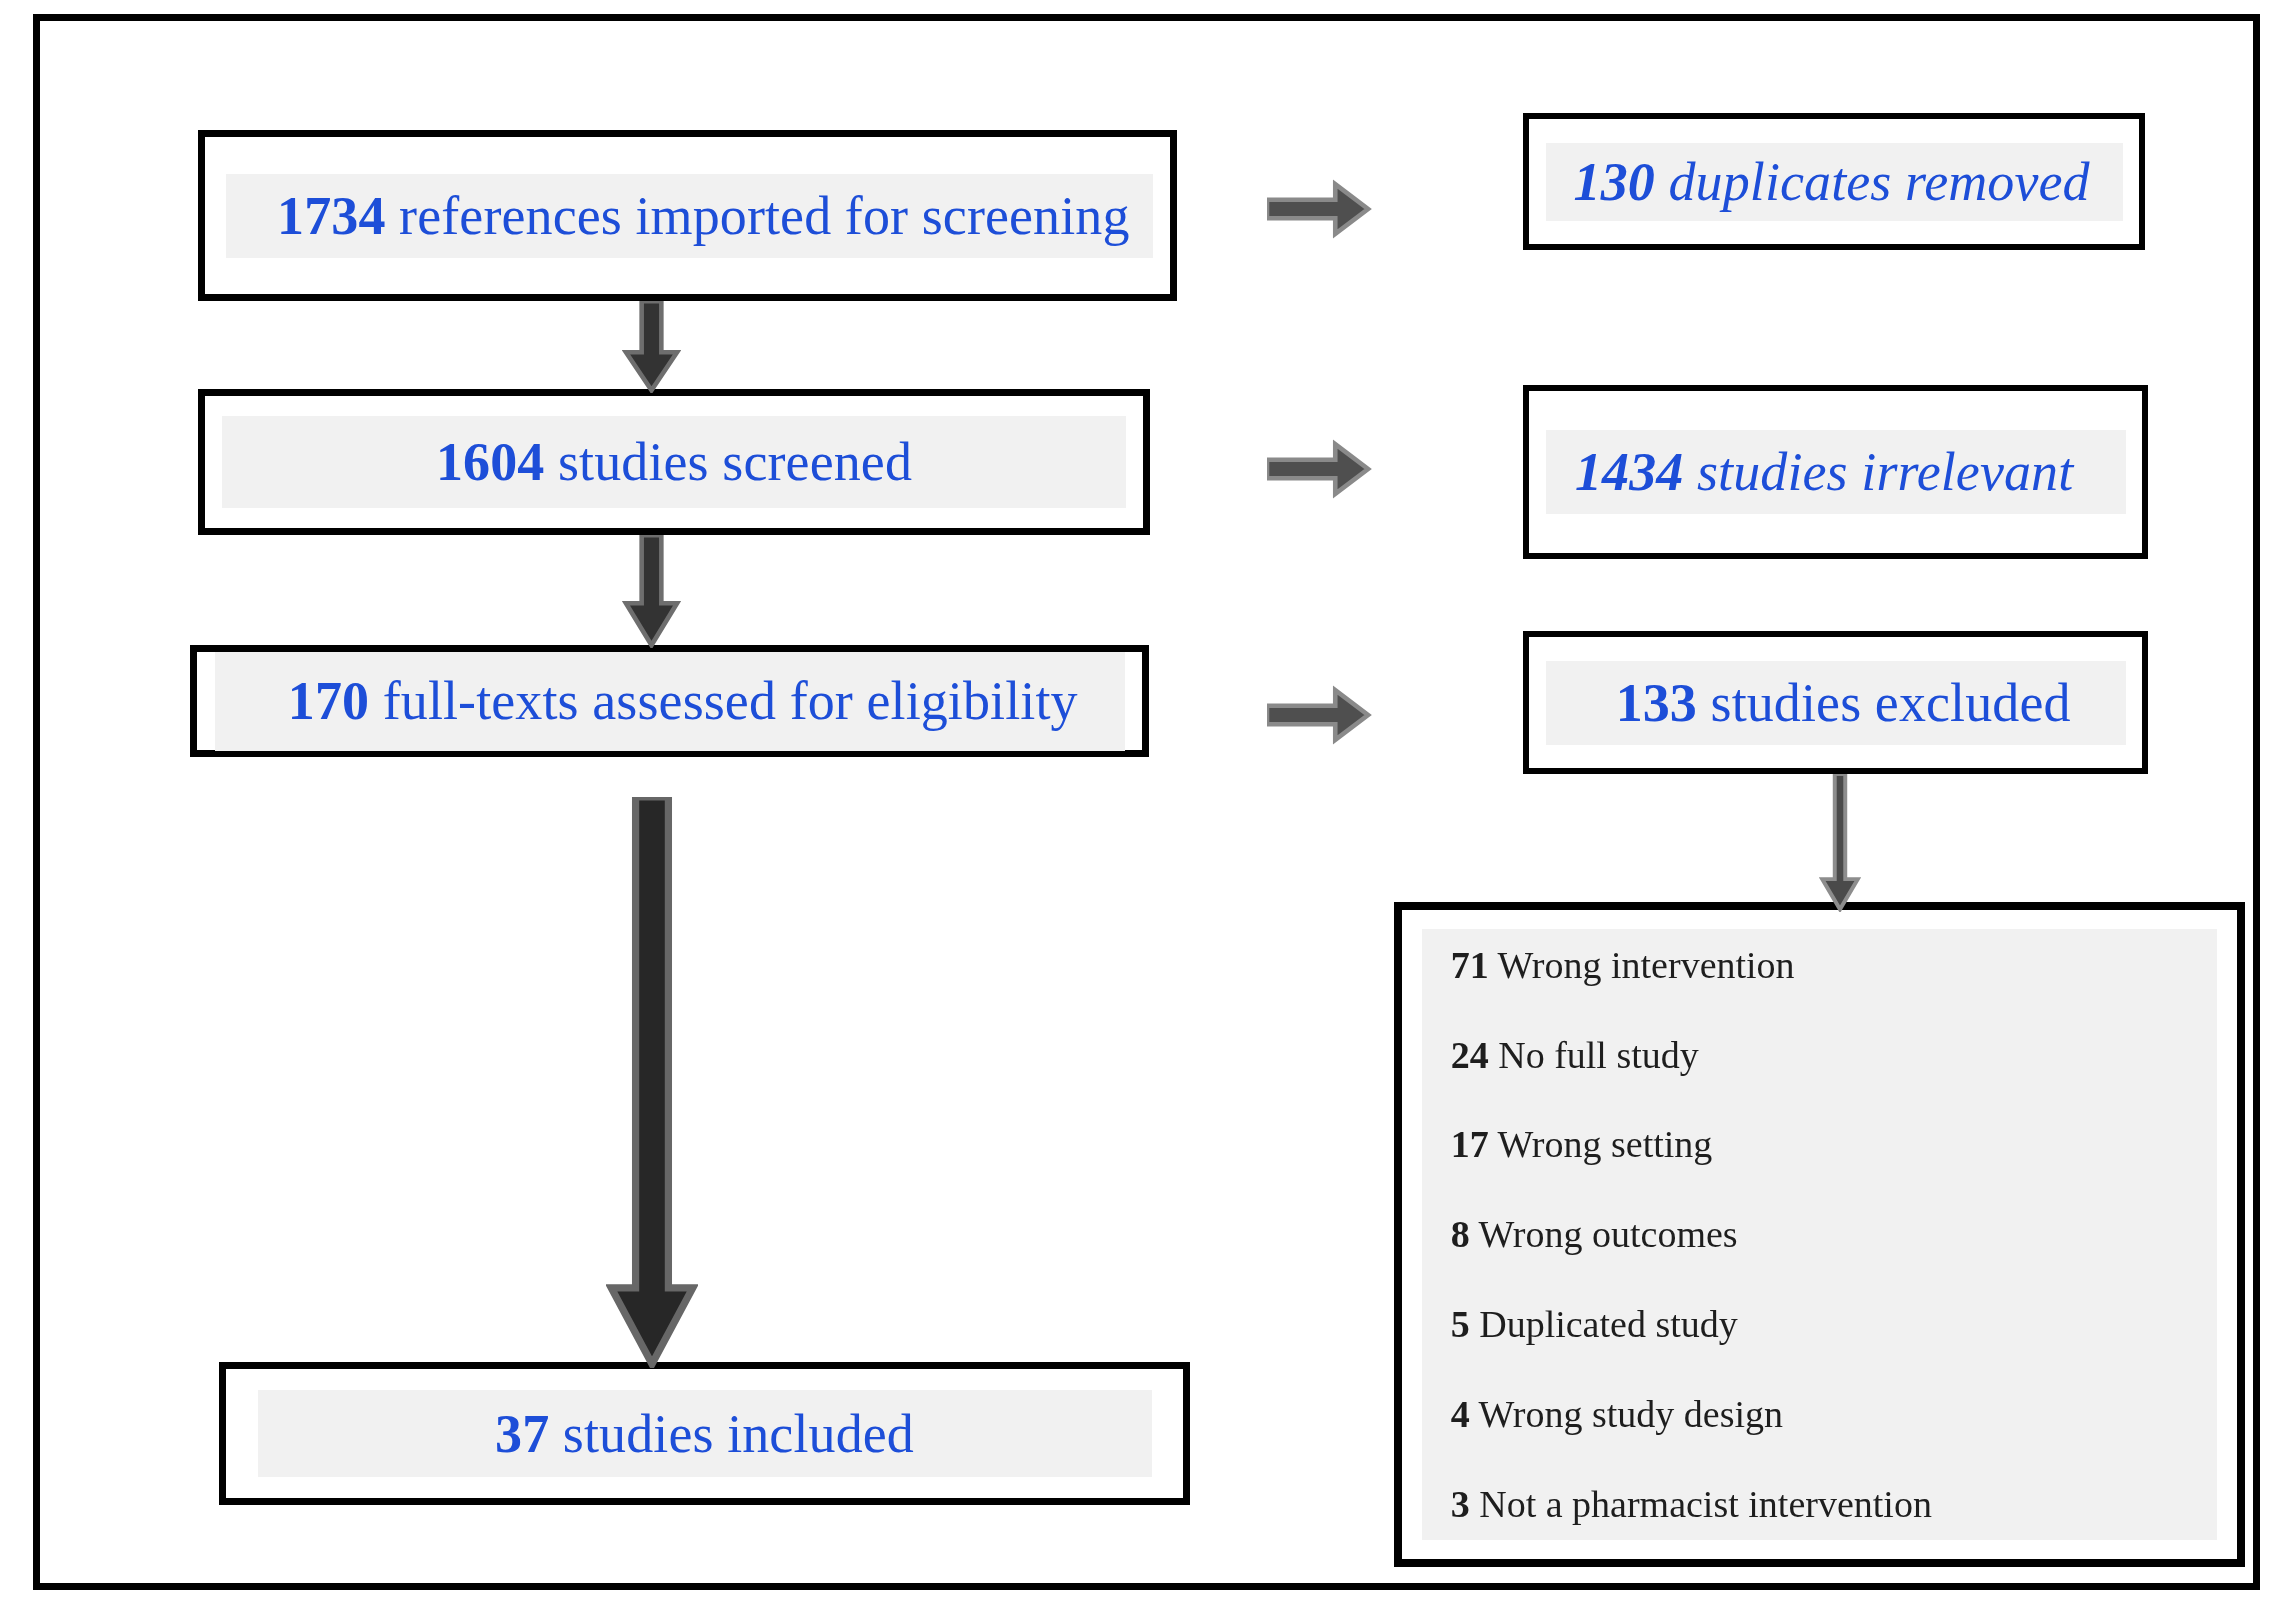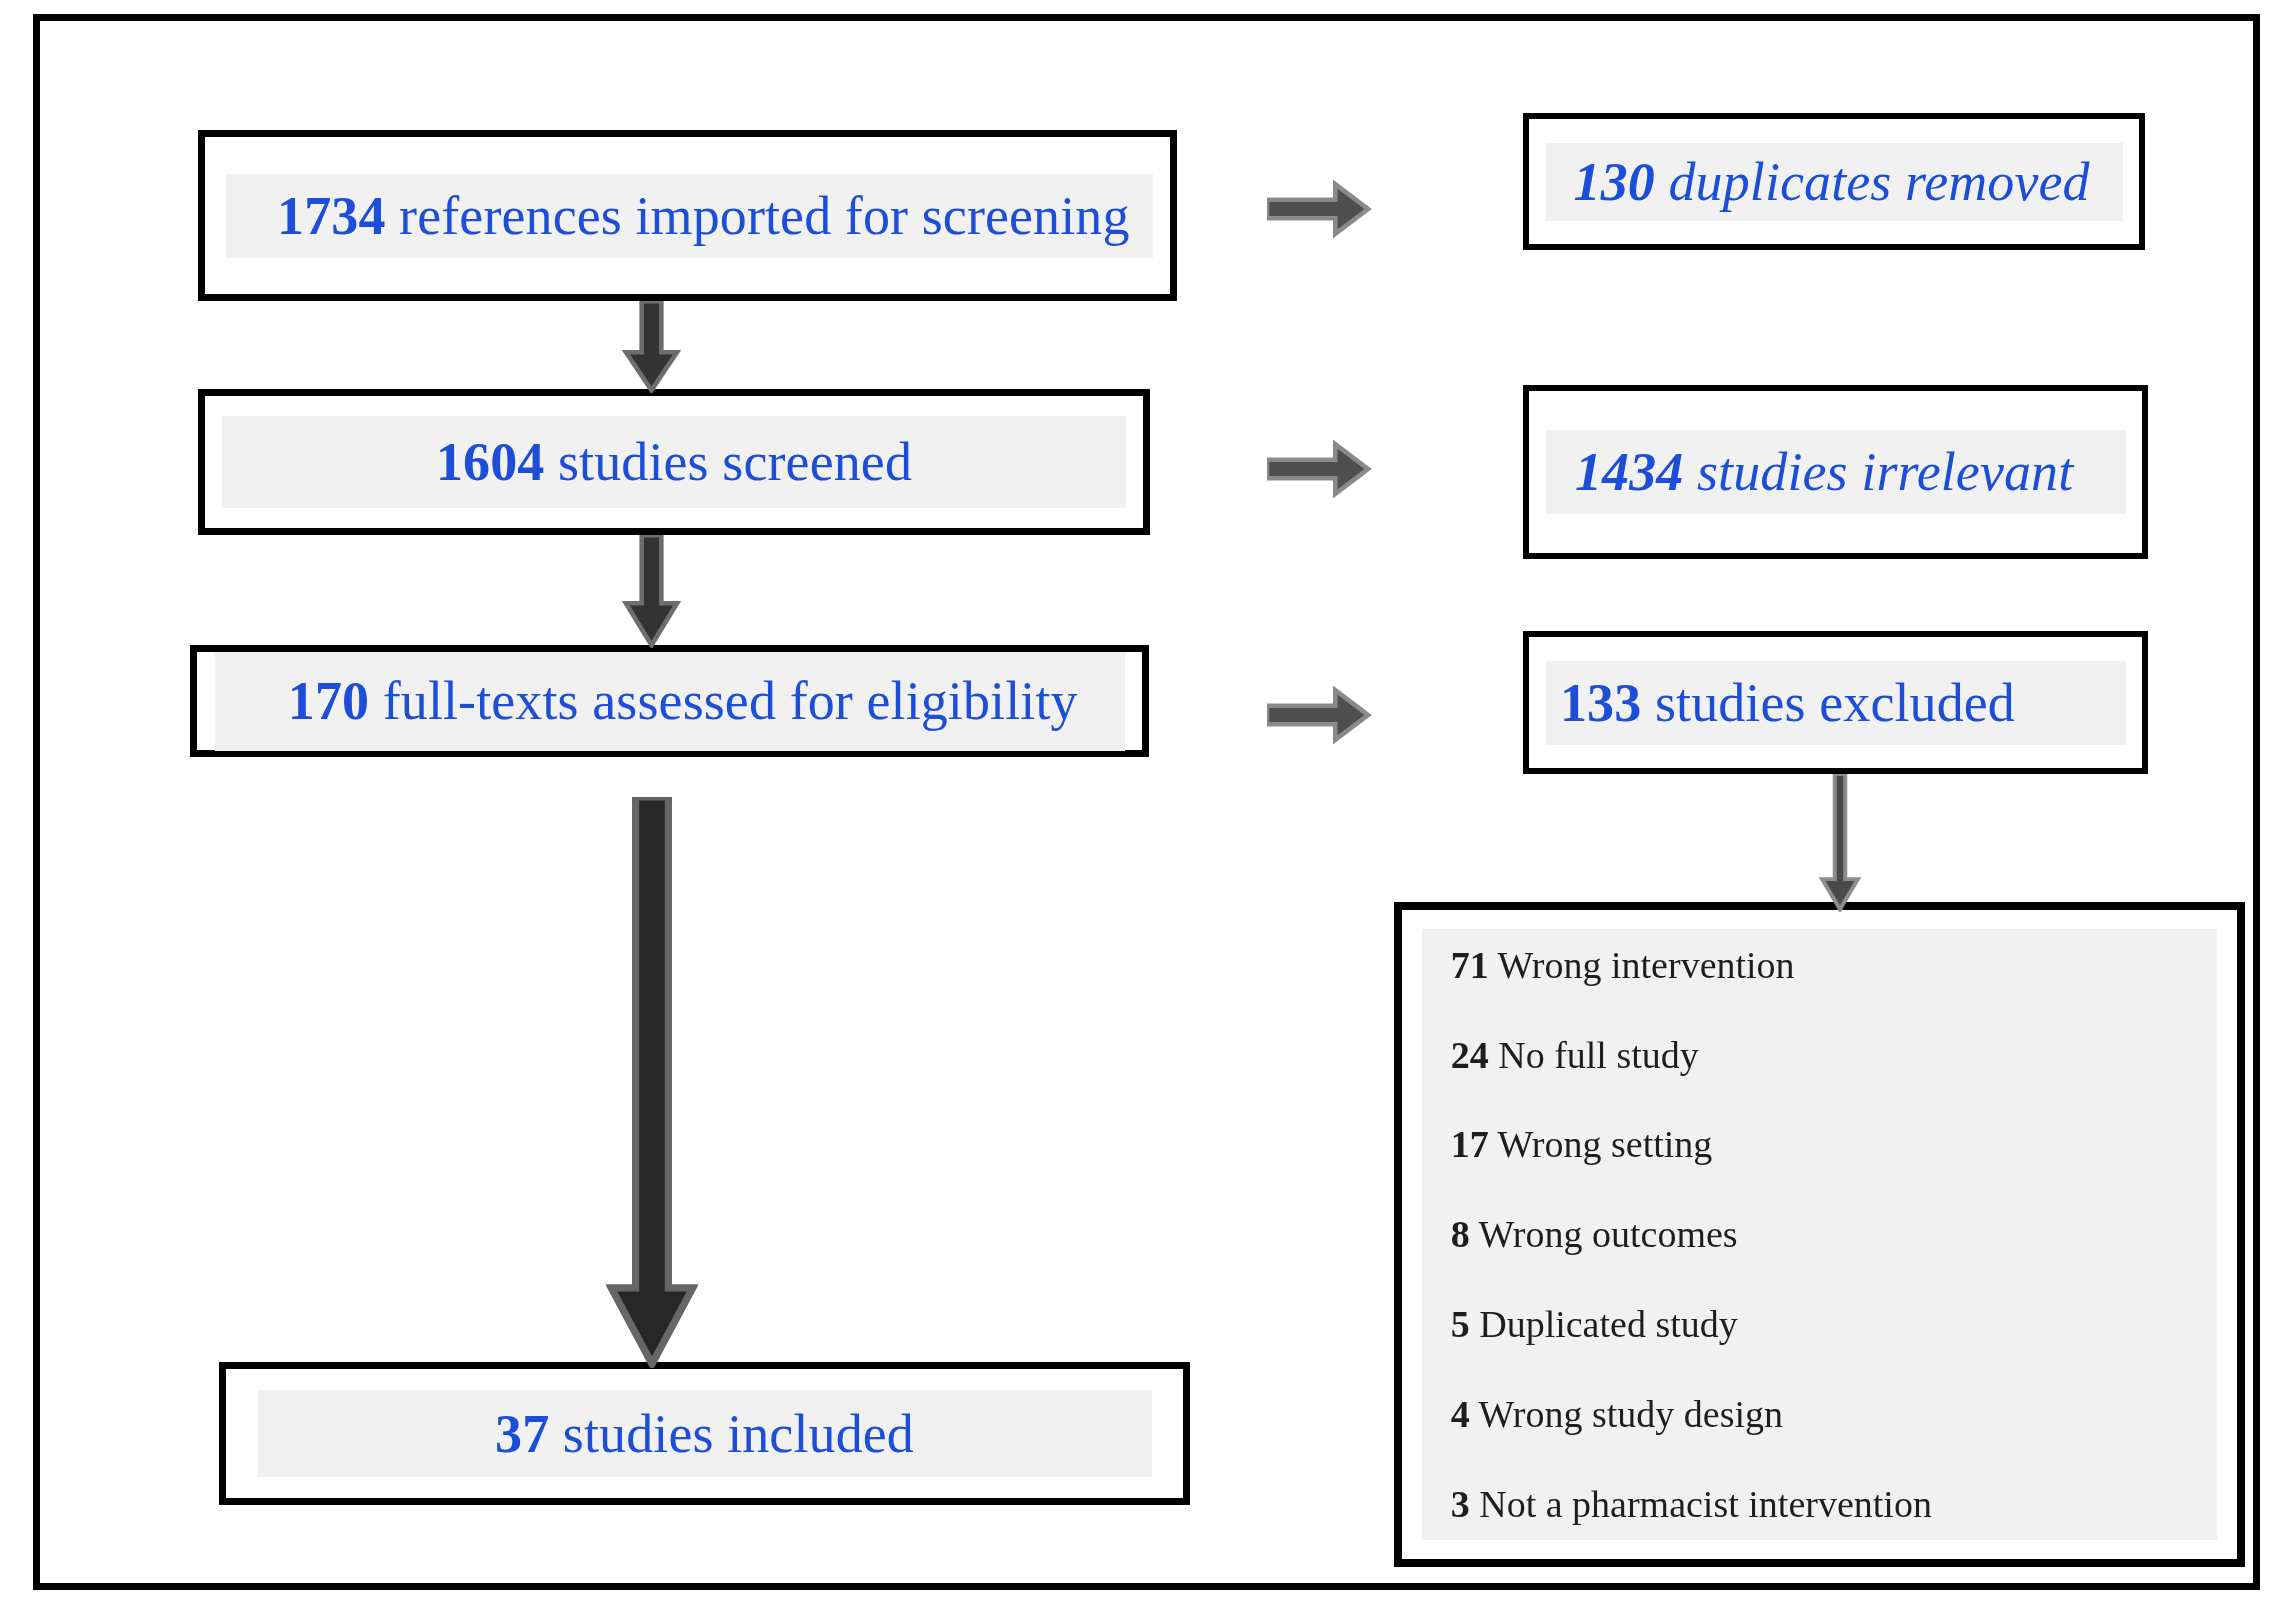--- a/index.html
+++ b/index.html
@@ -79,21 +79,21 @@
   #box-included      { left: 179px;  top: 1341px; width: 971px; height: 143px; }
   #box-included .band{ height: 87px; margin: 0 31.5px; }
 
   #box-duplicates        { left: 1483px; top: 92px; width: 622px; height: 137px; font-style: italic; }
   #box-duplicates .band  { height: 78px; padding-left: 27.6px; margin-left: 17px; margin-right: 15.8px;}
 
   #box-irrelevant        { left: 1483px; top: 364px; width: 625px; height: 174px; font-style: italic; }
   #box-irrelevant .band  { height: 84px; padding-left: 29px; margin-left: 17px; margin-right: 15.8px;}
 
   #box-excluded          { left: 1483px; top: 610px; width: 625px; height: 143px; }
-  #box-excluded .band    { height: 84px; padding-left: 14px; margin-left: 17px; margin-right: 15.8px;}
+  #box-excluded .band    { height: 84px; padding-left: 14px; margin-left: 17px; margin-right: 15.8px; justify-content: center;}
 
   
   #box-reasons {
     left: 1354px;
     top: 881px;
     width: 851px;
     height: 665px;
     border-width: 8.5px;
     align-items: stretch;
   }

